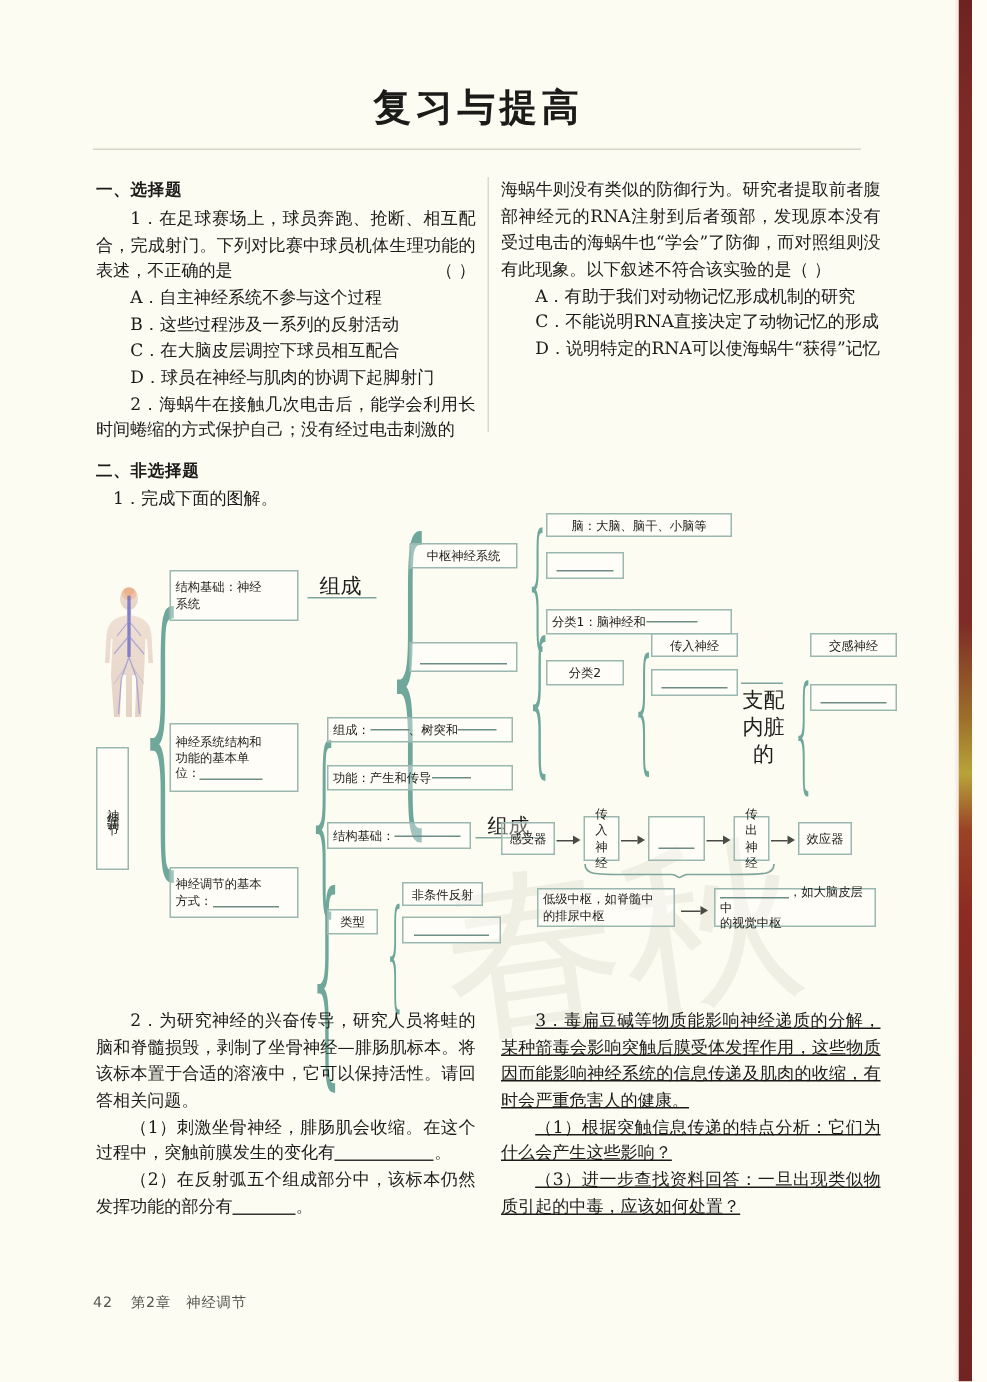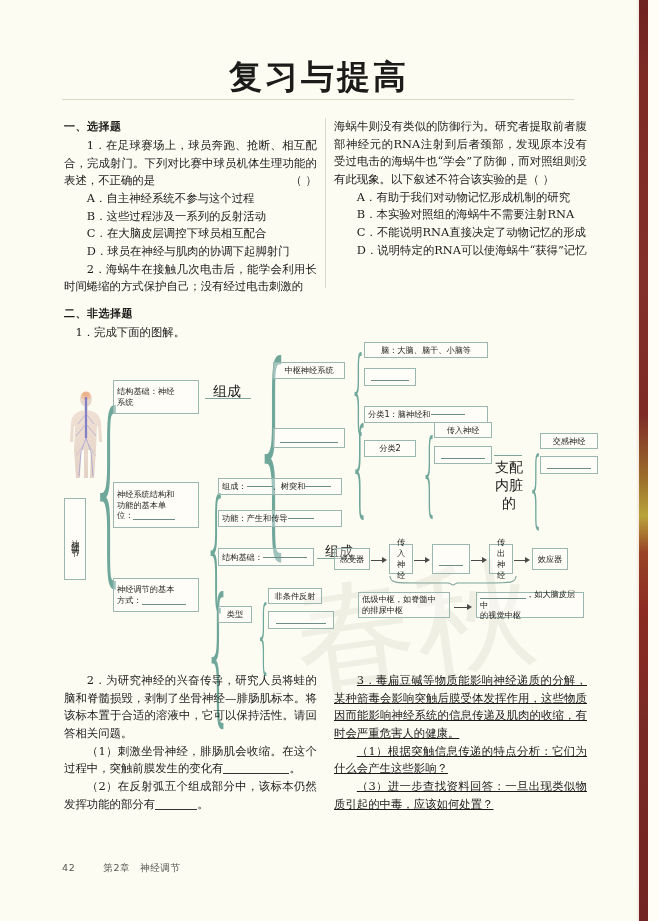--- a/index.html
+++ b/index.html
@@ -39,21 +39,21 @@
     font-family:"DejaVu Serif",serif;font-size:120px;color:#8a8160;
     transform:rotate(-8deg);
     line-height:1;
   }
 
   
   .title{
     position:absolute;top:55px;left:0;width:638px;
     text-align:center;
     font-family:"DejaVu Sans","Liberation Sans",sans-serif;
-    font-size:33px;font-weight:600;letter-spacing:3px;color:#1b1b19;
+    font-size:25px;font-weight:600;letter-spacing:3px;color:#1b1b19;
   }
   .title-rule{
     position:absolute;top:99px;left:62px;width:512px;height:1px;
     background:#d8d6c4;
   }
 
   
   .col{
     position:absolute;
     font-size:11.4px;line-height:1.55;
@@ -112,21 +112,21 @@
   }
   
   .body-fig{position:absolute;left:6px;top:60px;width:44px;height:105px;}
 
   
   .footer{
     position:absolute;left:62px;top:862px;
     font-family:"DejaVu Sans","Liberation Sans",sans-serif;
     font-size:9.5px;color:#54544e;letter-spacing:.6px;
   }
-  .footer .pg{margin-right:28px;}
+  .footer .pg{margin-right:12px;}
   .footer .ch{margin-right:10px;}
 </style>
 </head>
 <body>
 
 <div class="page">
 
   <div class="edge-strip"></div>
   <div class="edge-strip-outer"></div>
   <div class="edge-strip-inner"></div>
@@ -148,21 +148,20 @@
     <div class="p">2．海蜗牛在接触几次电击后，能学会利用长时间蜷缩的方式保护自己；没有经过电击刺激的</div>
   </div>
 
   <div class="col-rule"></div>
 
   <div class="col col-r" style="top:118px;">
     <div>
       <span>海蜗牛则没有类似的防御行为。研究者提取前者腹部神经元的RNA注射到后者颈部，发现原本没有受过电击的海蜗牛也“学会”了防御，而对照组则没有此现象。以下叙述不符合该实验的是</span><span>（   ）</span>
     </div>
     <div class="opt">A．有助于我们对动物记忆形成机制的研究</div>
-    <div class="opt">B．本实验对照组的海蜗牛不需要注射RNA</div>
     <div class="opt">C．不能说明RNA直接决定了动物记忆的形成</div>
     <div class="opt">D．说明特定的RNA可以使海蜗牛“获得”记忆</div>
   </div>
 
   <div class="col col-l" style="top:305px;">
     <div class="sec-head">二、非选择题</div>
     <div class="p" style="text-indent:1em;">1．完成下面的图解。</div>
   </div>
 
   <div class="diagram">
@@ -231,21 +230,21 @@
     </div>
 
     <div class="hline" style="left:436px;top:125px;width:28px;"></div>
     <div class="lbl" style="left:434px;top:128px;width:34px;">
       <span>支配</span><br>
       <span>内脏的</span>
     </div>
 
     <div class="brace" style="left:470px;top:116px;font-size:84px;transform:scaleX(.3);transform-origin:left center;">{</div>
 
-    <div class="bx center" style="left:482px;top:103px;width:58px;height:16px;">交感神经</div>
+    <div class="bx center" style="left:482px;top:92px;width:58px;height:16px;">交感神经</div>
     <div class="bx" style="left:482px;top:126px;width:58px;height:18px;align-items:flex-end;justify-content:center;">
       <span class="ul" style="min-width:44px;margin-bottom:2px;"></span>
     </div>
 
     <div class="bx" style="left:55px;top:152px;width:86px;height:46px;">
       <div>
         <span>神经系统结构和</span><br>
         <span>功能的基本单</span><br>
         <span>位：</span><span class="ul" style="min-width:42px;"></span>
       </div>

